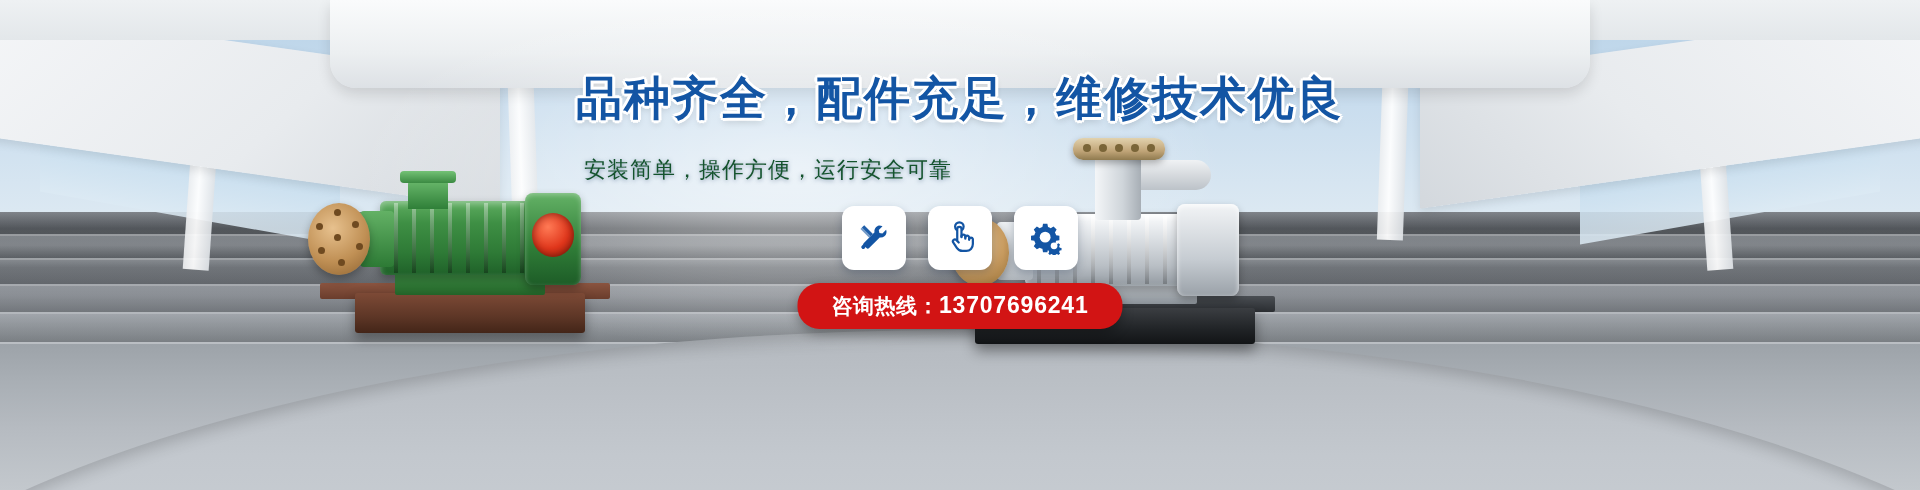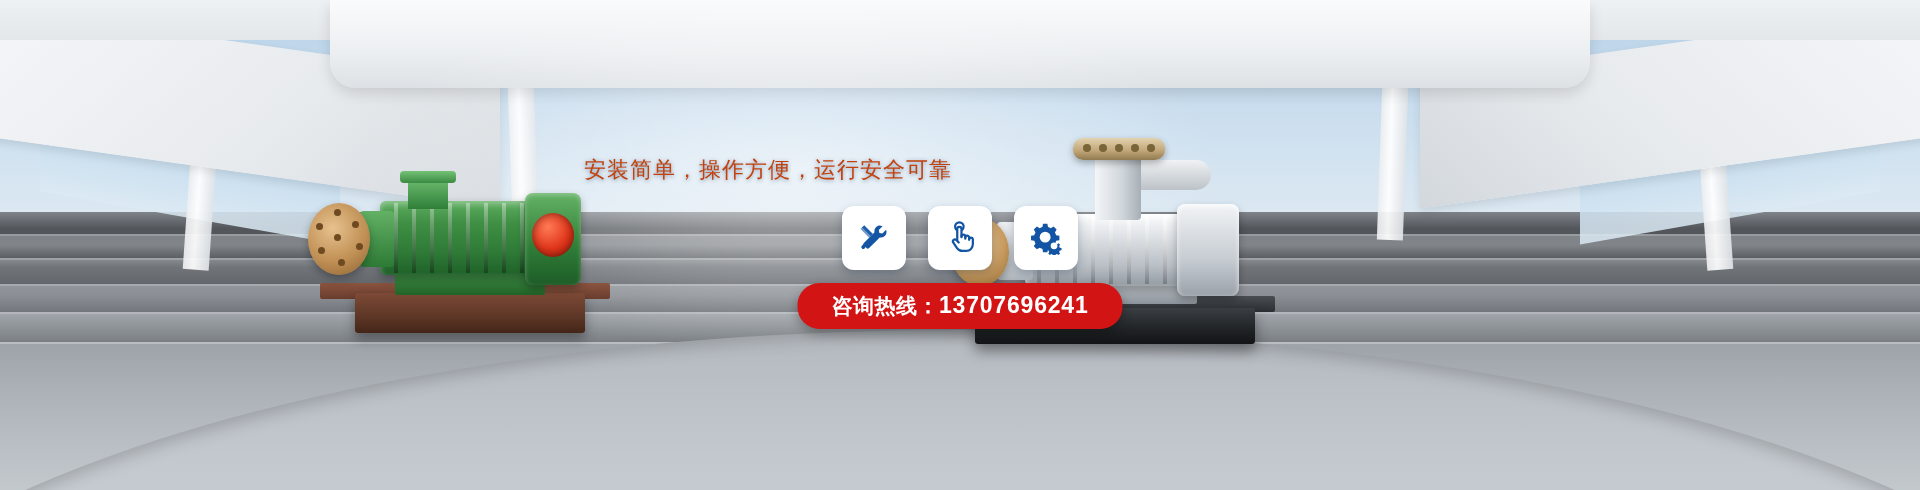--- a/index.html
+++ b/index.html
@@ -253,21 +253,21 @@
   .subline-en{
     position:absolute;left:0;top:120px;width:1920px;
     font-size:15.5px;letter-spacing:1.1px;
     color:#ffffff;
     text-shadow:0 1px 3px rgba(40,70,110,.45);
     white-space:nowrap;
   }
   .subline-cn{
     position:absolute;left:0;top:155px;width:1536px;
     font-size:22px;letter-spacing:1px;
-    color:#c2410c;
+    color:#14532d;
     text-shadow:0 1px 4px rgba(40,70,110,.55);
     white-space:nowrap;
   }
 
   
   .icon-row{
     position:absolute;left:0;top:206px;width:1920px;
     display:flex;justify-content:center;gap:22px;
   }
   .icon-card{
@@ -390,20 +390,21 @@
         <b style="left:26px"></b>
         <b style="left:42px"></b>
       <b style="left:58px"></b>
         <b style="left:74px"></b>
     </div>
     <div class="w-flange"></div>
   </div>
 
   <div class="content">
 
+    <div class="headline">品种齐全，配件充足，维修技术优良</div>
 
 
     <div class="subline-cn">安装简单，操作方便，运行安全可靠</div>
 
     <div class="icon-row">
 
       <div class="icon-card">
         <span>
           <svg width="34" height="34" viewBox="0 0 32 32" fill="#1355a4">
             <path d="M20.8 4.3c-2.9.6-4.9 3.4-4.3 6.3l-10 10c-.7.7-.7 1.8 0 2.5l2.4 2.4c.7.7 1.8.7 2.5 0l10-10c2.9.6 5.7-1.4 6.3-4.3.2-1 .1-2-.3-2.9l-3.5 3.5-2.8-.6-.6-2.8 3.5-3.5c-.9-.4-1.9-.5-3.2-.6z"></path>

